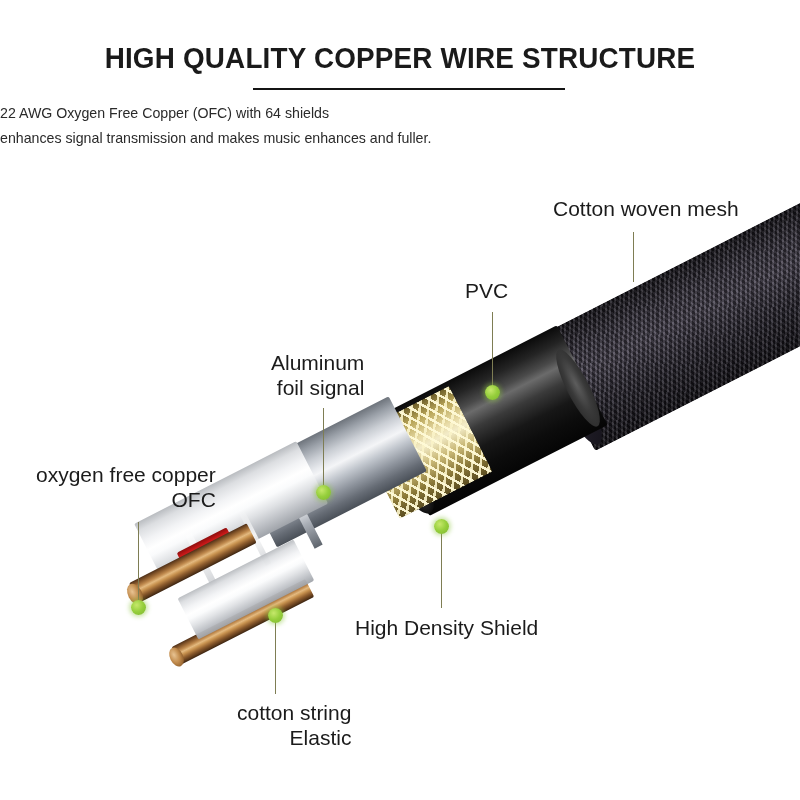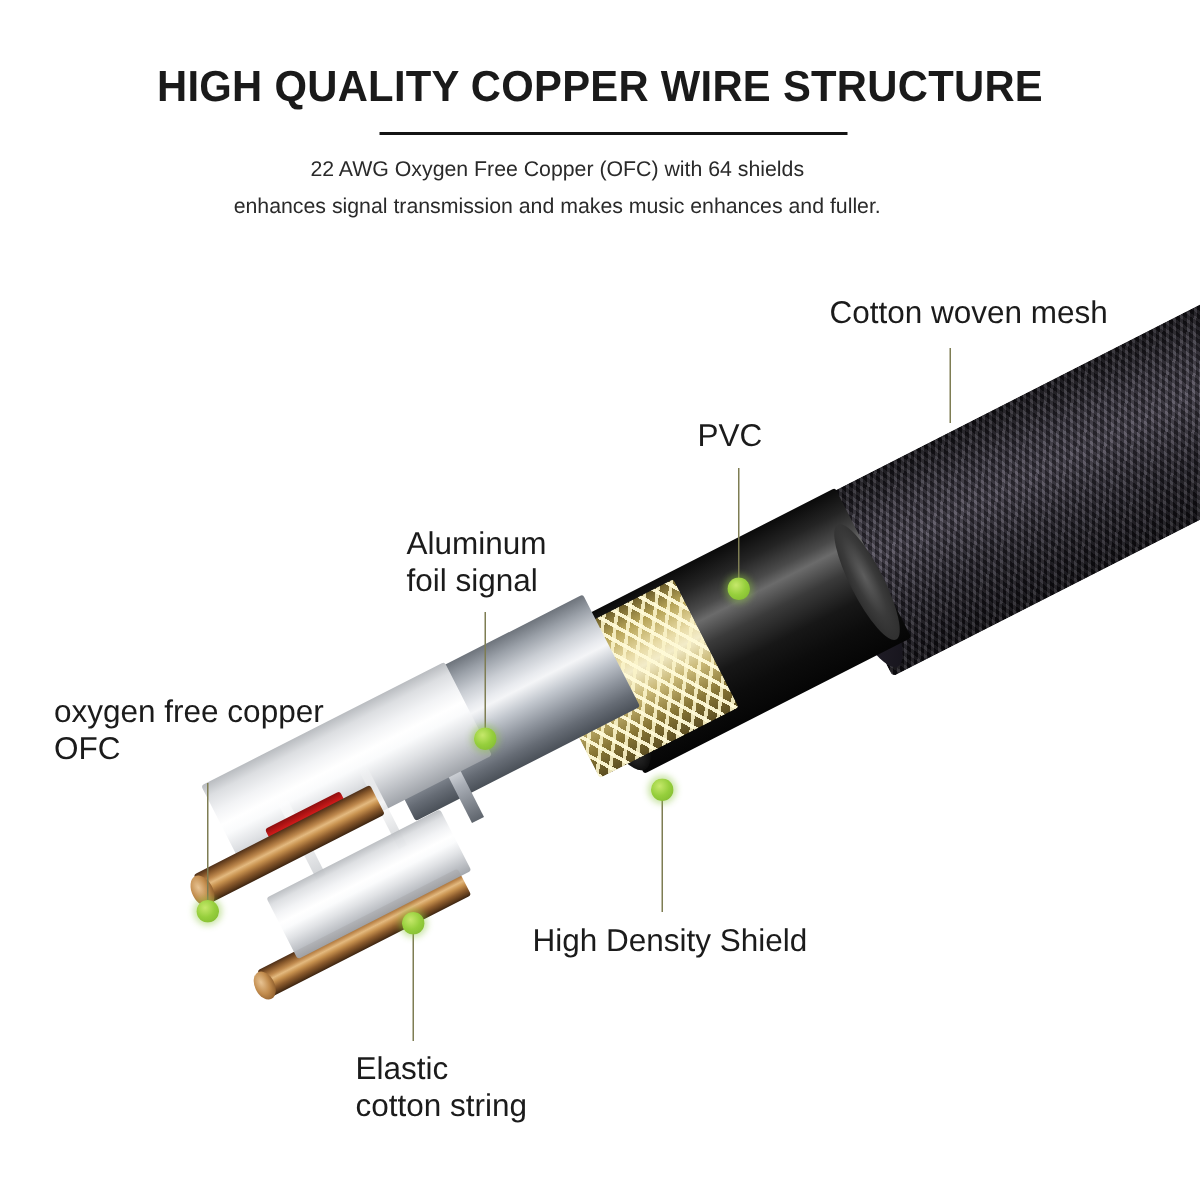--- a/index.html
+++ b/index.html
@@ -16,31 +16,31 @@
     font-size:29px;font-weight:bold;letter-spacing:0.2px;
     color:#1a1a1a;line-height:1;margin-top:44px;
     font-family:"Liberation Sans","DejaVu Sans",sans-serif;
     transform:scaleX(0.96);transform-origin:center;
   }
   .rule{
     position:absolute;left:253px;top:88px;width:312px;height:2px;
     background:#141414;
   }
   .sub{
-    position:absolute;left:0;top:101px;width:743px;text-align:center;
+    position:absolute;left:0;top:101px;width:743px;
     font-size:14.2px;color:#2a2a2a;line-height:25px;
   }
   .sub div{white-space:nowrap;}
 
   
   .lbl{
     position:absolute;font-size:21px;color:#1b1b1b;
     line-height:25px;white-space:nowrap;
   }
-  .lbl.ctr{text-align:left;}
+  .lbl.ctr{text-align:right;}
   .leader{position:absolute;background:#7e7d53;}
   .dot{
     position:absolute;width:15px;height:15px;border-radius:50%;
     background:radial-gradient(circle at 38% 34%,#c6e86b 0%,#96cf3c 48%,#7cb52e 100%);
     box-shadow:0 0 4px 2px rgba(140,198,63,.45);
   }
 
   
   .cable{
     position:absolute;left:0;top:0;width:800px;height:800px;
@@ -195,19 +195,19 @@
   <div class="leader" style="left:138px;top:522px;width:1.4px;height:82px;"></div>
   <div class="dot" style="left:131px;top:600px;"></div>
 
   <div class="lbl" style="left:355px;top:615px;">
     <span>High Density Shield</span>
   </div>
   <div class="leader" style="left:441px;top:530px;width:1.4px;height:78px;"></div>
   <div class="dot" style="left:434px;top:519px;"></div>
 
   <div class="lbl ctr" style="left:237px;top:700px;">
+    <div>cotton string</div>
     <div>Elastic</div>
-    <div>cotton string</div>
   </div>
   <div class="leader" style="left:275px;top:622px;width:1.4px;height:72px;"></div>
   <div class="dot" style="left:268px;top:608px;"></div>
 
 </div>
 
 </body></html>

